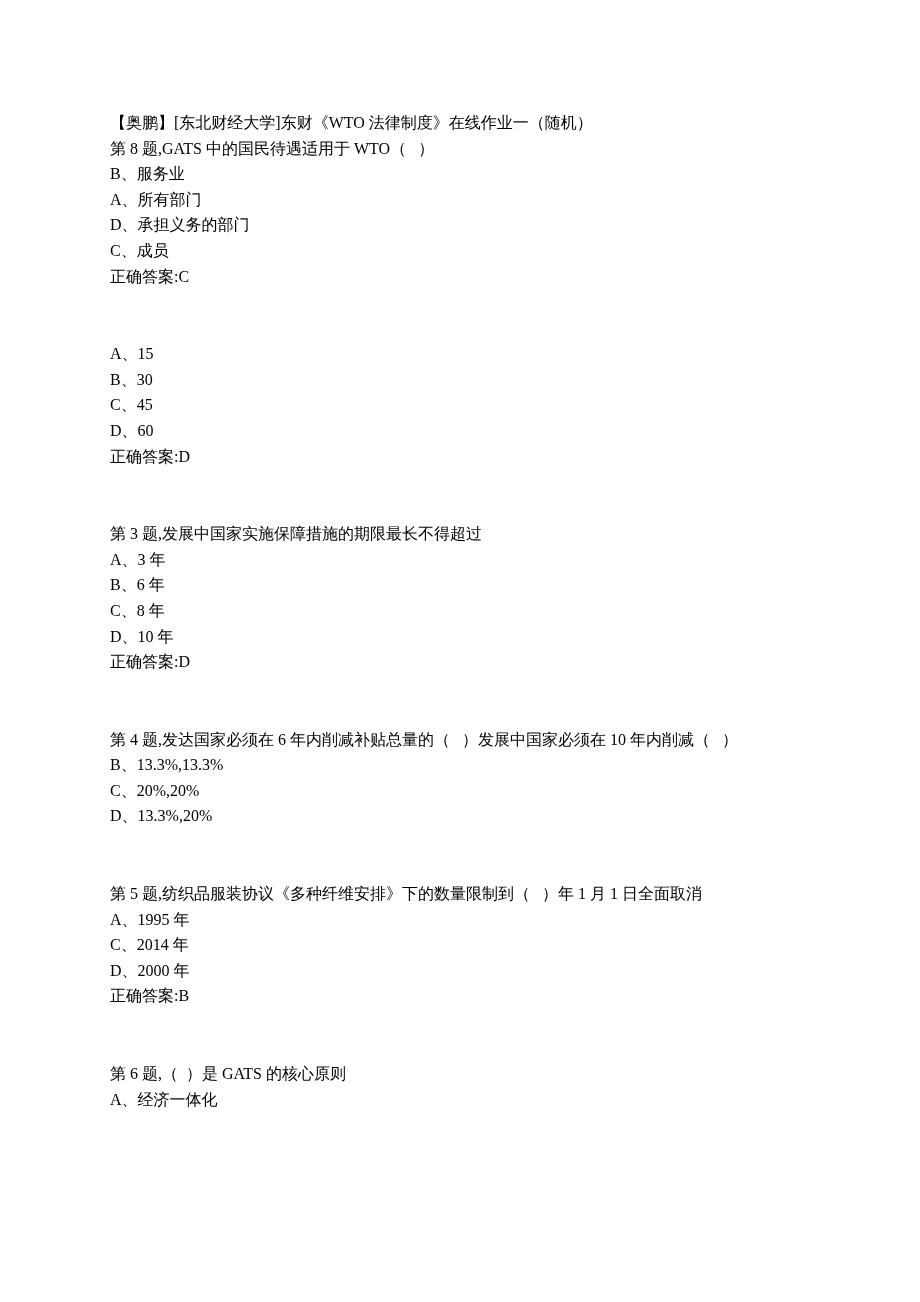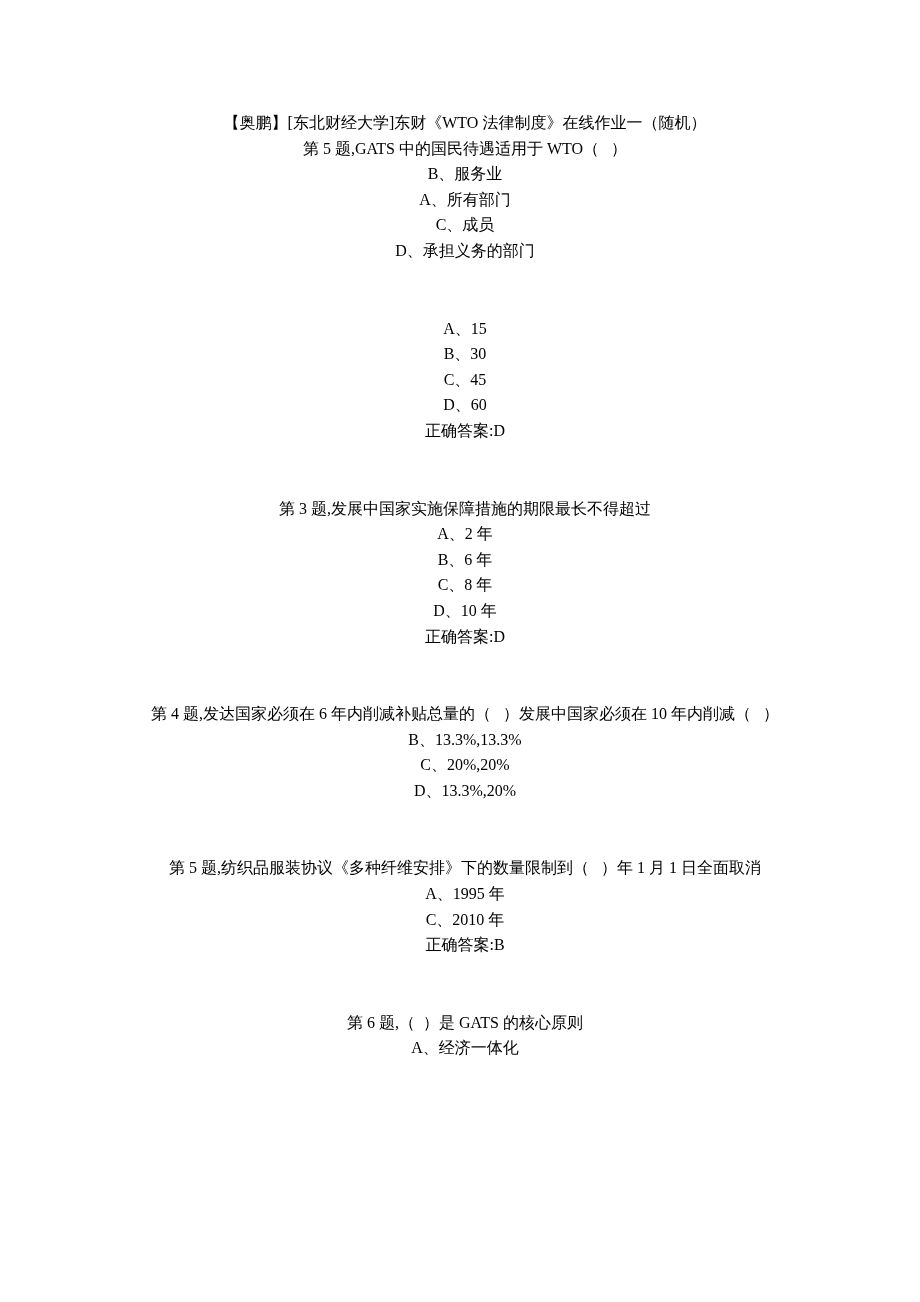--- a/index.html
+++ b/index.html
@@ -7,70 +7,71 @@
     padding: 0;
     width: 920px;
     background: #ffffff;
     font-family: "SimSun", "宋体", serif;
     font-size: 16px;
     color: #000;
     line-height: 1.6;
   }
   .page {
     padding: 110px 100px 0 110px;
-    text-align: center;
   }
   .line {
     white-space: pre;
     font-family: "SimSun", "宋体", serif;
   }
   .score-line { letter-spacing: 0; }
   .blank-sep { height: 26px; }
 </style>
 </head>
 <body>
 <div class="page">
 
 <div class="line">【奥鹏】[东北财经大学]东财《WTO 法律制度》在线作业一（随机）</div>
 
-<div class="line">第 5 题,GATS 中的国民待遇适用于 WTO（   ）</div>
+<div class="line">第 8 题,GATS 中的国民待遇适用于 WTO（   ）</div>
 <div class="line">B、服务业</div>
 <div class="line">A、所有部门</div>
+<div class="line">D、承担义务的部门</div>
 <div class="line">C、成员</div>
-<div class="line">D、承担义务的部门</div>
+<div class="line">正确答案:C</div>
 <div class="blank-sep"></div>
 <div class="blank-sep"></div>
 
 <div class="line">A、15</div>
 <div class="line">B、30</div>
 <div class="line">C、45</div>
 <div class="line">D、60</div>
 <div class="line">正确答案:D</div>
 <div class="blank-sep"></div>
 <div class="blank-sep"></div>
 
 <div class="line">第 3 题,发展中国家实施保障措施的期限最长不得超过</div>
-<div class="line">A、2 年</div>
+<div class="line">A、3 年</div>
 <div class="line">B、6 年</div>
 <div class="line">C、8 年</div>
 <div class="line">D、10 年</div>
 <div class="line">正确答案:D</div>
 <div class="blank-sep"></div>
 <div class="blank-sep"></div>
 
 <div class="line">第 4 题,发达国家必须在 6 年内削减补贴总量的（   ）发展中国家必须在 10 年内削减（   ）</div>
 <div class="line">B、13.3%,13.3%</div>
 <div class="line">C、20%,20%</div>
 <div class="line">D、13.3%,20%</div>
 <div class="blank-sep"></div>
 <div class="blank-sep"></div>
 
 <div class="line">第 5 题,纺织品服装协议《多种纤维安排》下的数量限制到（   ）年 1 月 1 日全面取消</div>
 <div class="line">A、1995 年</div>
-<div class="line">C、2010 年</div>
+<div class="line">C、2014 年</div>
+<div class="line">D、2000 年</div>
 <div class="line">正确答案:B</div>
 <div class="blank-sep"></div>
 <div class="blank-sep"></div>
 
 <div class="line">第 6 题,（  ）是 GATS 的核心原则</div>
 <div class="line">A、经济一体化</div>
 
 </div>
 
 </body></html>

